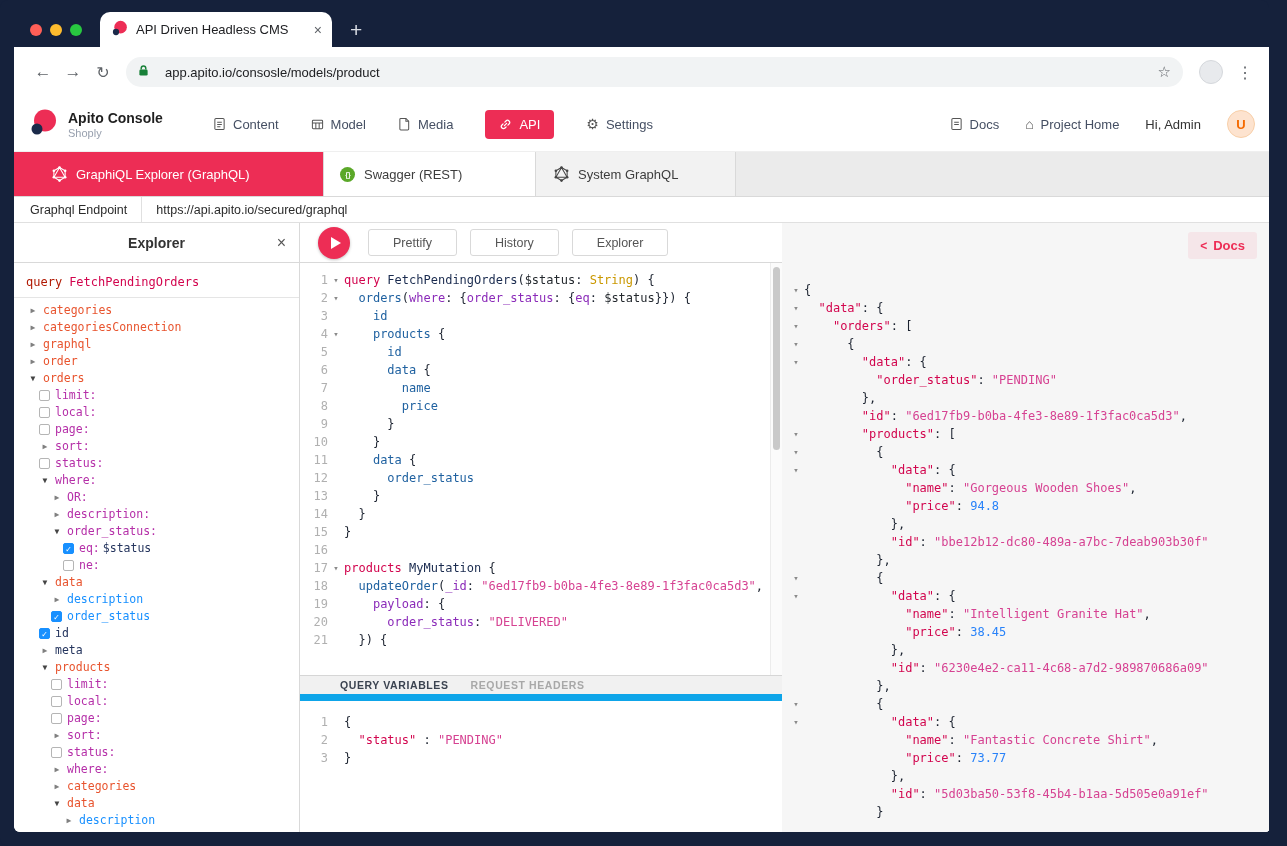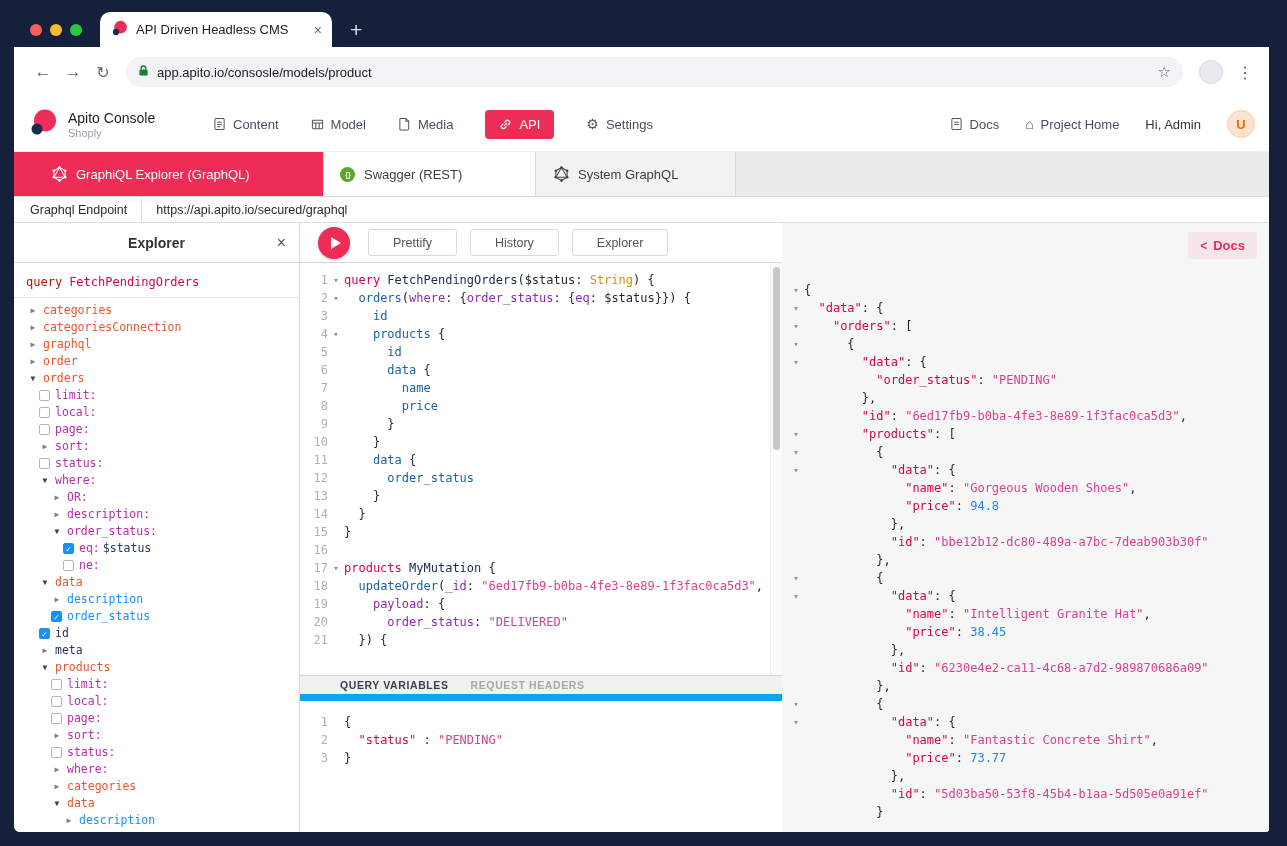--- a/index.html
+++ b/index.html
@@ -16,31 +16,31 @@
   .tab-close { color:#5f6368; font-size:14px; margin-left:6px; cursor:pointer; }
   .newtab { color:#d7dbe2; font-size:21px; margin-left:18px; cursor:pointer; }
 
   
   .window { position:absolute; left:14px; top:47px; width:1257px; height:785px; background:#fff; border-radius:0 0 6px 6px; overflow:hidden; }
 
   
   .urlrow { position:absolute; top:0; left:0; right:0; height:50px; background:#fff; display:flex; align-items:center; padding:0 12px 0 14px; }
   .navbtn { font-size:17px; color:#5f6368; width:30px; text-align:center; cursor:pointer; }
   .navbtn.reload { font-size:16px; }
-  .omnibox { flex:1; height:30px; background:#f1f3f4; border-radius:15px; display:flex; align-items:center; padding:0 12px; margin:0 10px 0 8px; }
+  .omnibox { flex:1; height:30px; background:#f1f3f4; border-radius:15px; display:flex; align-items:center; padding:0 12px; margin:0 10px 0 8px;gap:8px; }
   .url { font-size:13px; color:#202124; margin-left:8px; flex:1; white-space:nowrap; overflow:hidden; }
   .star { color:#5f6368; font-size:15px; cursor:pointer; }
   .chrome-avatar { width:24px; height:24px; border-radius:50%; background:#e8eaed; border:1px solid #d5d8dc; margin:0 8px 0 6px; cursor:pointer; }
   .menu-dots { color:#5f6368; font-size:16px; padding:0 6px; cursor:pointer; }
 
   
   .appheader { position:absolute; top:50px; left:0; right:0; height:55px; background:#fff; border-bottom:1px solid #efefef; display:flex; align-items:center; padding:0 16px; }
   .brand { display:flex; align-items:center; width:183px; }
   .brandtext { margin-left:10px; }
-  .btitle { font-size:14px; font-weight:normal; color:#1f1f1f; }
+  .btitle { font-size:14px; font-weight:bold; color:#1f1f1f; }
   .bsub { font-size:11px; color:#98a0ae; margin-top:1px; }
   .mainnav { display:flex; align-items:center; gap:32px;text-align:right; }
   .navitem { display:flex; align-items:center; gap:7px; font-size:13px; color:#454f63; cursor:pointer; white-space:nowrap; }
   .navitem .glyph { font-size:14px; color:#555; line-height:1; }
   .navitem svg { display:block; }
   .api-pill { background:#ed2d55; color:#fff; padding:7px 14px; border-radius:4px; }
   .header-right { margin-left:auto; display:flex; align-items:center; gap:26px; }
   .greeting { font-size:13px; color:#333; }
   .user-avatar { width:28px; height:28px; border-radius:50%; background:#fde3cf; border:1px solid #f8cfa8; color:#f56a00; font-size:13px; font-weight:bold; display:flex; align-items:center; justify-content:center; cursor:pointer; }
 

